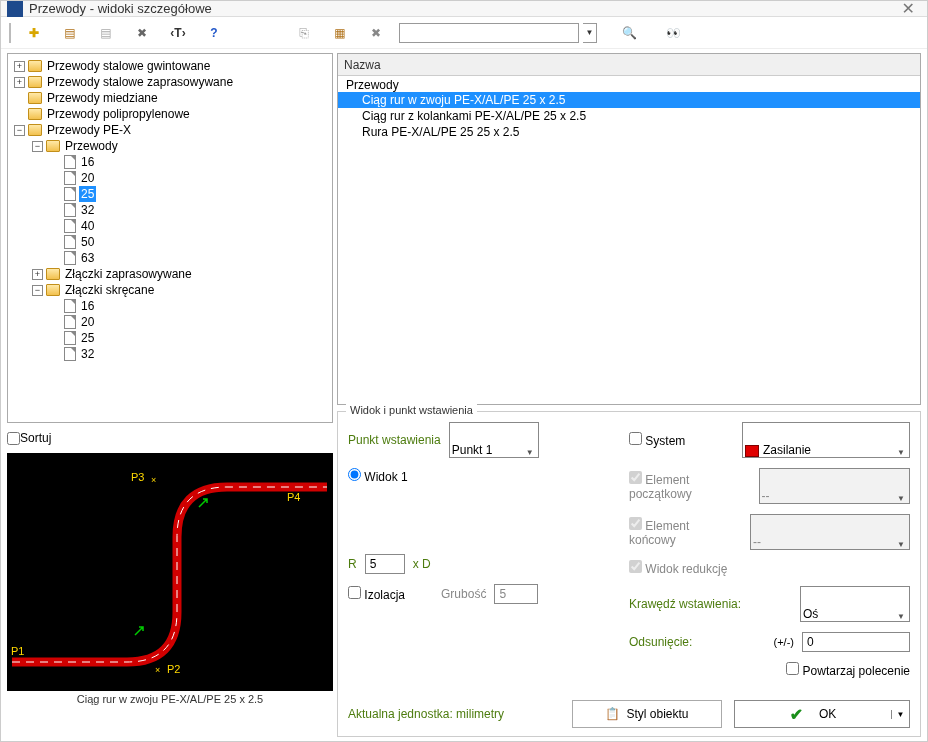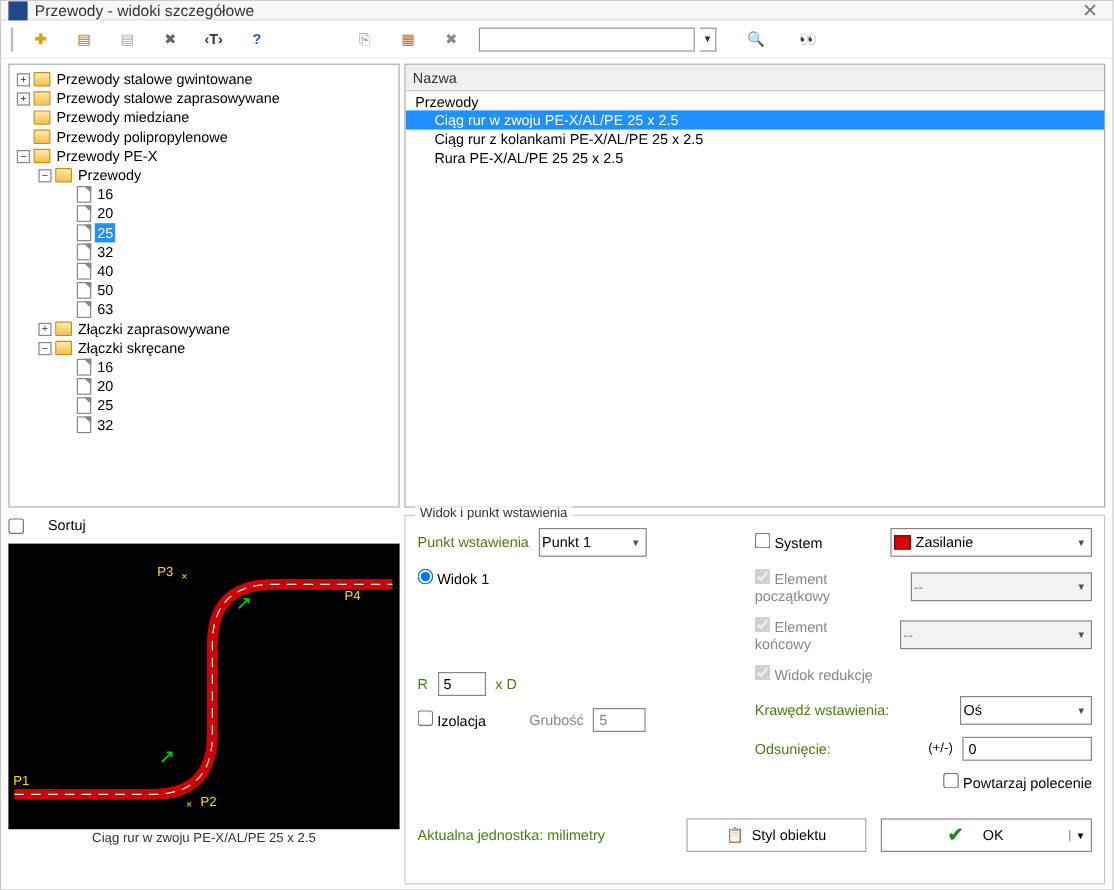--- a/index.html
+++ b/index.html
@@ -43,41 +43,41 @@
 .tree .sel { background: #1e90ff; color: #fff; }
 
 
 .list-head { height: 22px; background: #f0f0f0; border-bottom: 1px solid #ccc; display: flex; align-items: center; padding-left: 6px; font-weight: normal; color: #333; }
 .list-body { padding: 2px 0; }
 .list-body .grp { display: flex; align-items: center; gap: 4px; padding: 0 4px; }
 .list-body .item { padding: 1px 4px 1px 24px; }
 .list-body .item.sel { background: #1e90ff; color: #fff; }
 
 
-.sortrow { display: flex; align-items: center; gap: 20px; padding: 2px 0; }
+.sortrow { display: flex; align-items: center; gap: 0; padding: 2px 0; }
 
 
 .preview { height: 254px; display: flex; flex-direction: column; }
 .preview .canvas { flex: 1; background: #000; position: relative; overflow: hidden; }
 .preview .caption { text-align: center; padding: 2px 0; font-size: 11px; color: #333; }
 .plabel { position: absolute; color: #ffd800; font-size: 11px; }
 .pmark { position: absolute; color: #ffd800; font-size: 9px; }
 .gmark { position: absolute; width: 14px; height: 14px; }
 
 
 .group { border: 1px solid #ccc; padding: 10px 10px 8px; position: relative; flex: 1; }
 .group > .legend { position: absolute; top: -8px; left: 8px; background: #fff; padding: 0 4px; color: #333; font-size: 11px; }
 .optgrid { display: grid; grid-template-columns: 265px 1fr; gap: 8px 16px; align-items: start; }
 .row-a { display: flex; align-items: center; gap: 8px; margin-bottom: 10px; }
 .label { color: #4d7c0f; }
 .label.dis { color: #888; }
 select, input[type=text].fld { border: 1px solid #888; height: 20px; padding: 0 4px; background: #fff; }
 select:disabled, input:disabled { background: #f2f2f2; color: #888; }
 .colorbox { width: 14px; height: 12px; background: #e00000; border: 1px solid #800000; display: inline-block; margin-right: 4px; vertical-align: middle; }
-.selwrap { display: flex; align-items: center; border: 1px solid #888; height: 24px; padding: 0 2px; width: 168px; background: #fff; }
+.selwrap { display: flex; align-items: flex-end; border: 1px solid #888; height: 36px; padding: 0 2px; width: 168px; background: #fff; }
 .selwrap .txt { flex: 1; }
 .selwrap .arrow { font-size: 8px; color: #555; padding: 0 2px; }
 input[type=checkbox] { width: 13px; height: 13px; }
 input[type=radio] { width: 13px; height: 13px; }
 .btnrow { display: flex; align-items: center; gap: 12px; margin-top: 12px; }
 .objstyle { display: flex; align-items: center; gap: 6px; border: 1px solid #aaa; height: 28px; padding: 0 10px; width: 150px; justify-content: center; }
 .okbtn { display: flex; align-items: center; border: 1px solid #888; height: 28px; width: 176px; }
 .okbtn .main { flex: 1; display: flex; align-items: center; justify-content: center; gap: 16px; }
 .okbtn .dd { width: 18px; border-left: 1px solid #888; display: flex; align-items: center; justify-content: center; font-size: 8px; }
 .check-green { color: #1a8f1a; font-size: 16px; font-weight: bold; }

